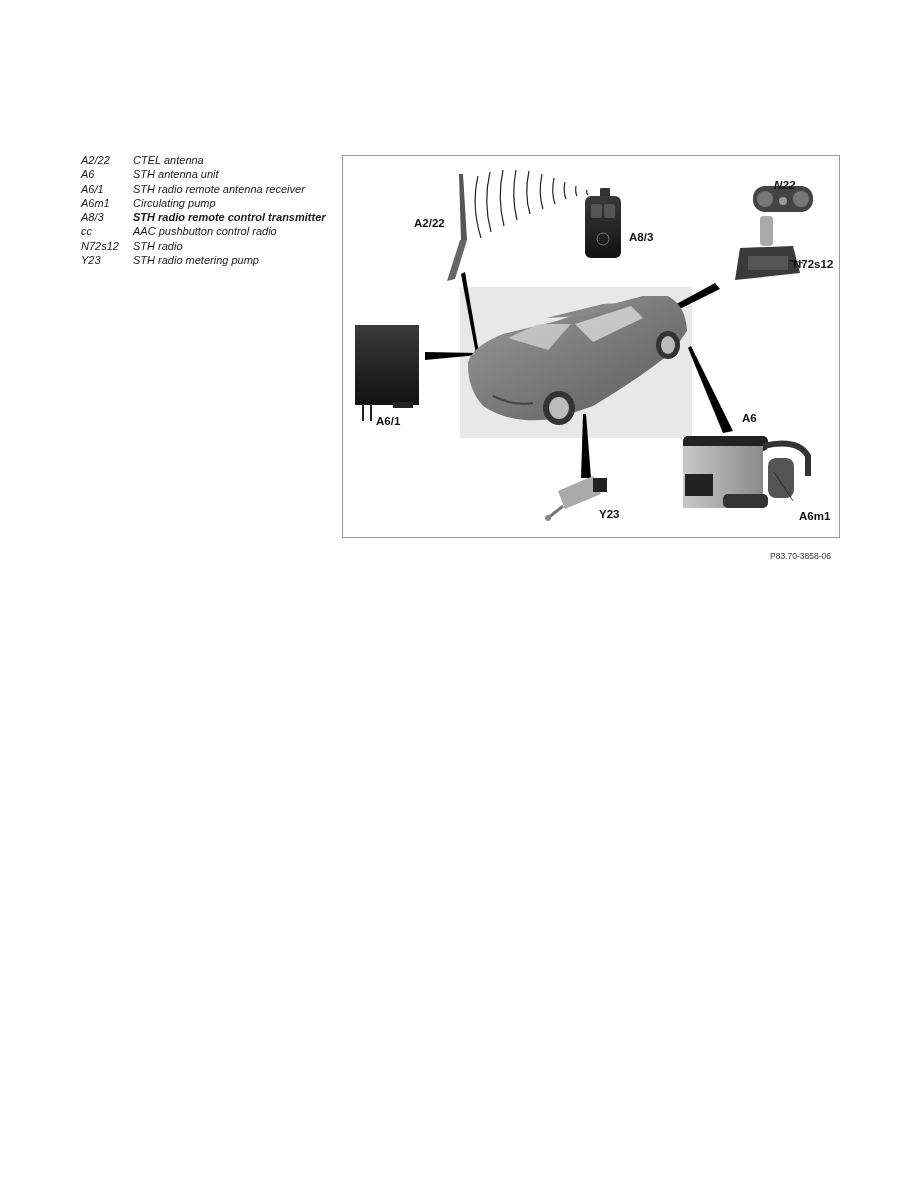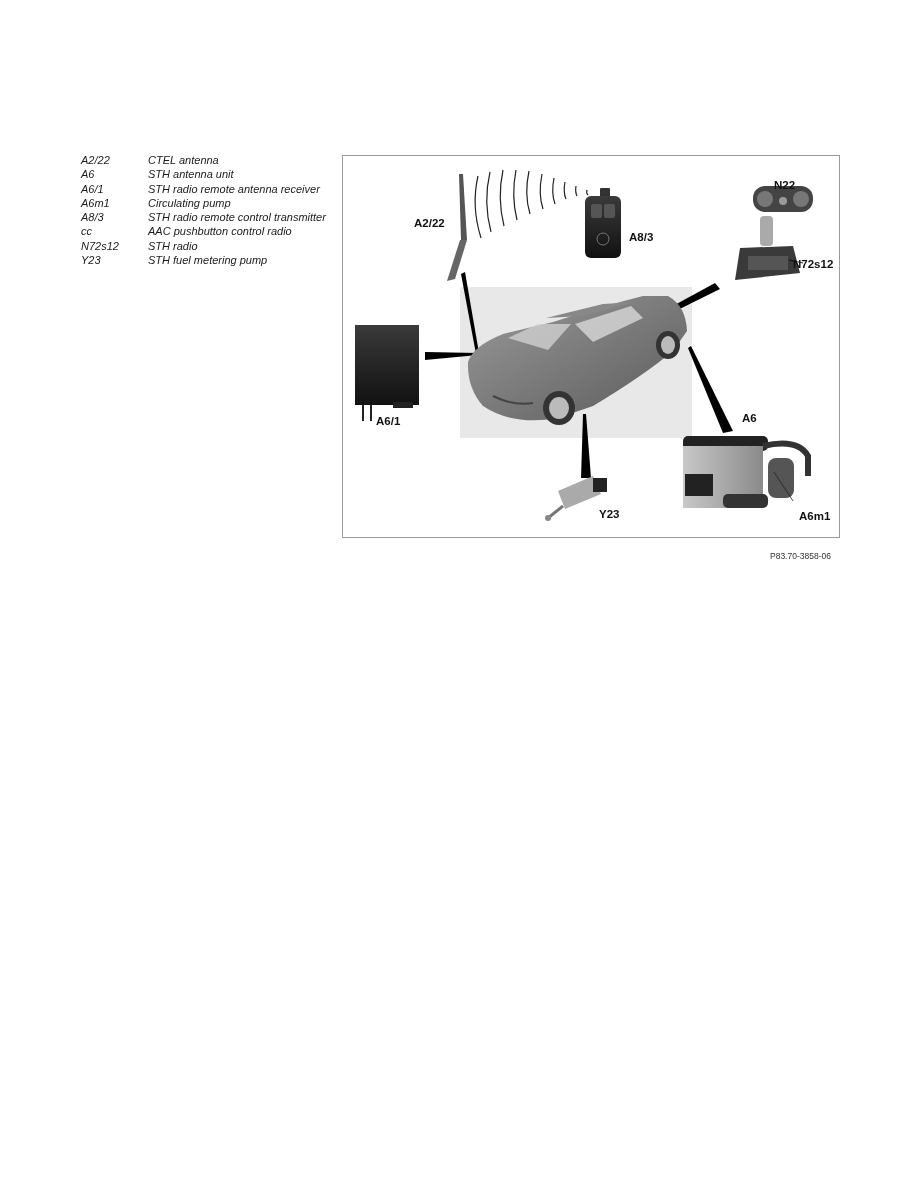--- a/index.html
+++ b/index.html
@@ -1,20 +1,20 @@
 <!DOCTYPE html>
 <html><head>
 <meta charset="utf-8">
 <style>
   html, body { margin: 0; padding: 0; background: #ffffff; }
   body { width: 918px; height: 1188px; position: relative; overflow: hidden; font-family: "Liberation Sans", sans-serif; color: #111; }
   .legend { position: absolute; left: 81px; top: 153px; width: 250px; font-style: italic; font-size: 11px; line-height: 14.3px; color: #1a1a1a; }
   .legend-row { display: flex; }
   .legend-code { width: 52px; flex: 0 0 52px; }
-  .legend-desc { flex: 1; margin-left: 15px; }
+  .legend-desc { flex: 1; }
   .figure { position: absolute; left: 342px; top: 155px; width: 496px; height: 381px; border: 1px solid #9a9a9a; background: #fff; overflow: hidden; }
   .figure svg { position: absolute; left: 0; top: 0; }
   .label { position: absolute; font-weight: bold; font-size: 11.5px; color: #111; font-family: "Liberation Sans", sans-serif; }
   .caption { position: absolute; left: 770px; top: 551px; font-size: 8.5px; color: #333; }
 </style>
 </head>
 <body>
 
 <div class="legend">
   <div class="legend-row">
@@ -28,33 +28,33 @@
   <div class="legend-row">
     <span class="legend-code">A6/1</span>
     <span class="legend-desc">STH radio remote antenna receiver</span>
   </div>
   <div class="legend-row">
     <span class="legend-code">A6m1</span>
     <span class="legend-desc">Circulating pump</span>
   </div>
   <div class="legend-row">
     <span class="legend-code">A8/3</span>
-    <span class="legend-desc" style="width:135px;">STH radio remote control transmitter</span>
+    <span class="legend-desc" style="width:135px;font-weight:bold;">STH radio remote control transmitter</span>
   </div>
   <div class="legend-row">
     <span class="legend-code">cc</span>
     <span class="legend-desc">AAC pushbutton control radio</span>
   </div>
   <div class="legend-row">
     <span class="legend-code">N72s12</span>
     <span class="legend-desc">STH radio</span>
   </div>
   <div class="legend-row">
     <span class="legend-code">Y23</span>
-    <span class="legend-desc">STH fuel metering pump</span>
+    <span class="legend-desc">STH radio metering pump</span>
   </div>
 </div>
 
 <div class="figure">
   <svg width="496" height="381" viewBox="0 0 496 381">
     <defs>
       <linearGradient id="carBody" x1="0" y1="0" x2="1" y2="1">
         <stop offset="0" stop-color="#9a9a9a"></stop>
         <stop offset="0.5" stop-color="#7a7a7a"></stop>
         <stop offset="1" stop-color="#5a5a5a"></stop>
@@ -149,21 +149,21 @@
       <rect x="342" y="318" width="28" height="22" fill="#222"></rect>
       <rect x="425" y="302" width="26" height="40" rx="8" fill="#555"></rect>
       <path d="M420,290 Q455,282 465,300 L465,320" stroke="#333" stroke-width="6" fill="none"></path>
       <rect x="380" y="338" width="45" height="14" rx="5" fill="#333"></rect>
       <line x1="431" y1="316" x2="450" y2="345" stroke="#222" stroke-width="0.8"></line>
     </g>
   </svg>
 
   <span class="label" style="left:71px; top:61px;">A2/22</span>
   <span class="label" style="left:286px; top:75px;">A8/3</span>
-  <span class="label" style="left:431px; top:23px;">N22</span>
+  <span class="label" style="left:431px; top:23px;font-style:italic;">N22</span>
   <span class="label" style="left:450px; top:102px;">N72s12</span>
   <span class="label" style="left:33px; top:259px;">A6/1</span>
   <span class="label" style="left:399px; top:256px;">A6</span>
   <span class="label" style="left:456px; top:354px;">A6m1</span>
   <span class="label" style="left:256px; top:352px;">Y23</span>
 </div>
 
 <div class="caption">P83.70-3858-06</div>
 
 </body></html>

